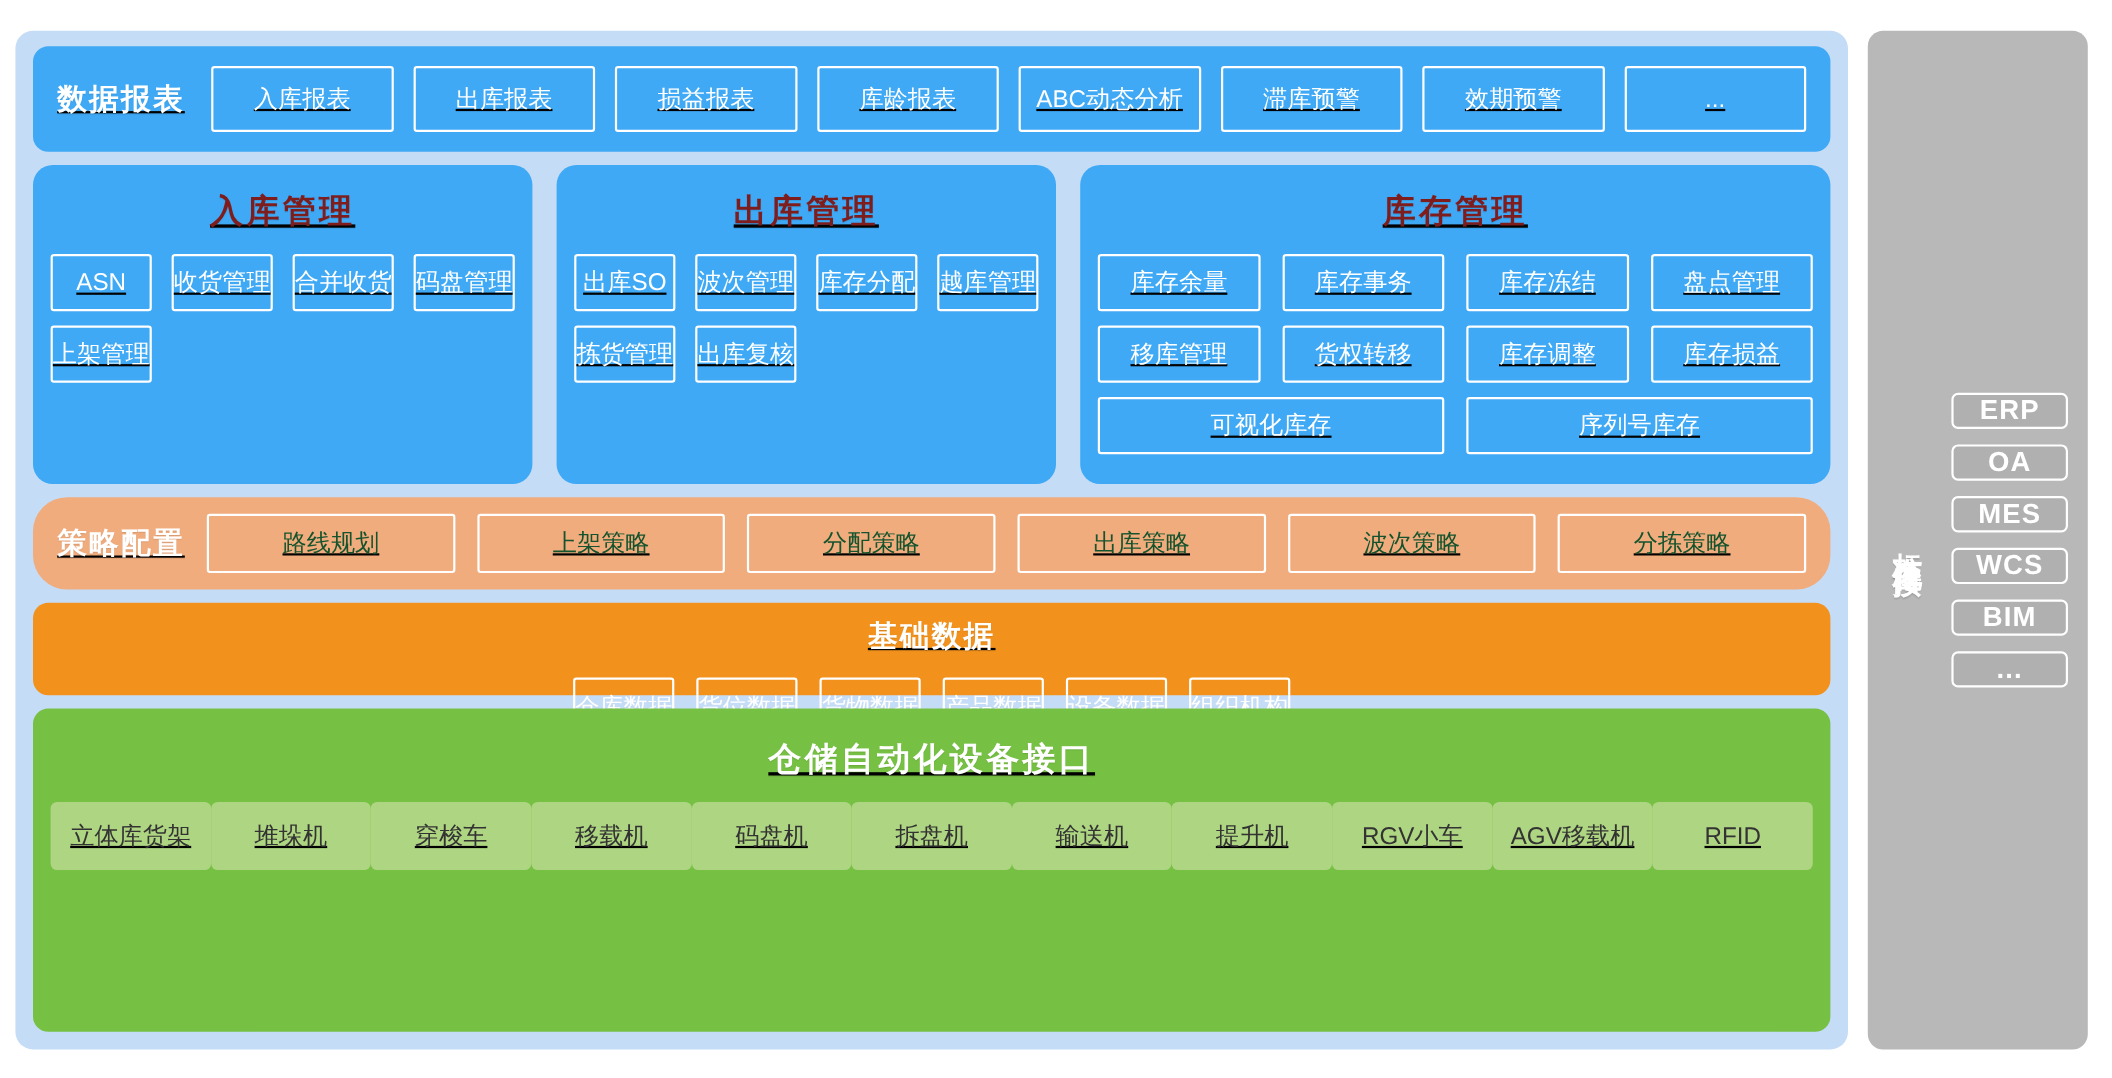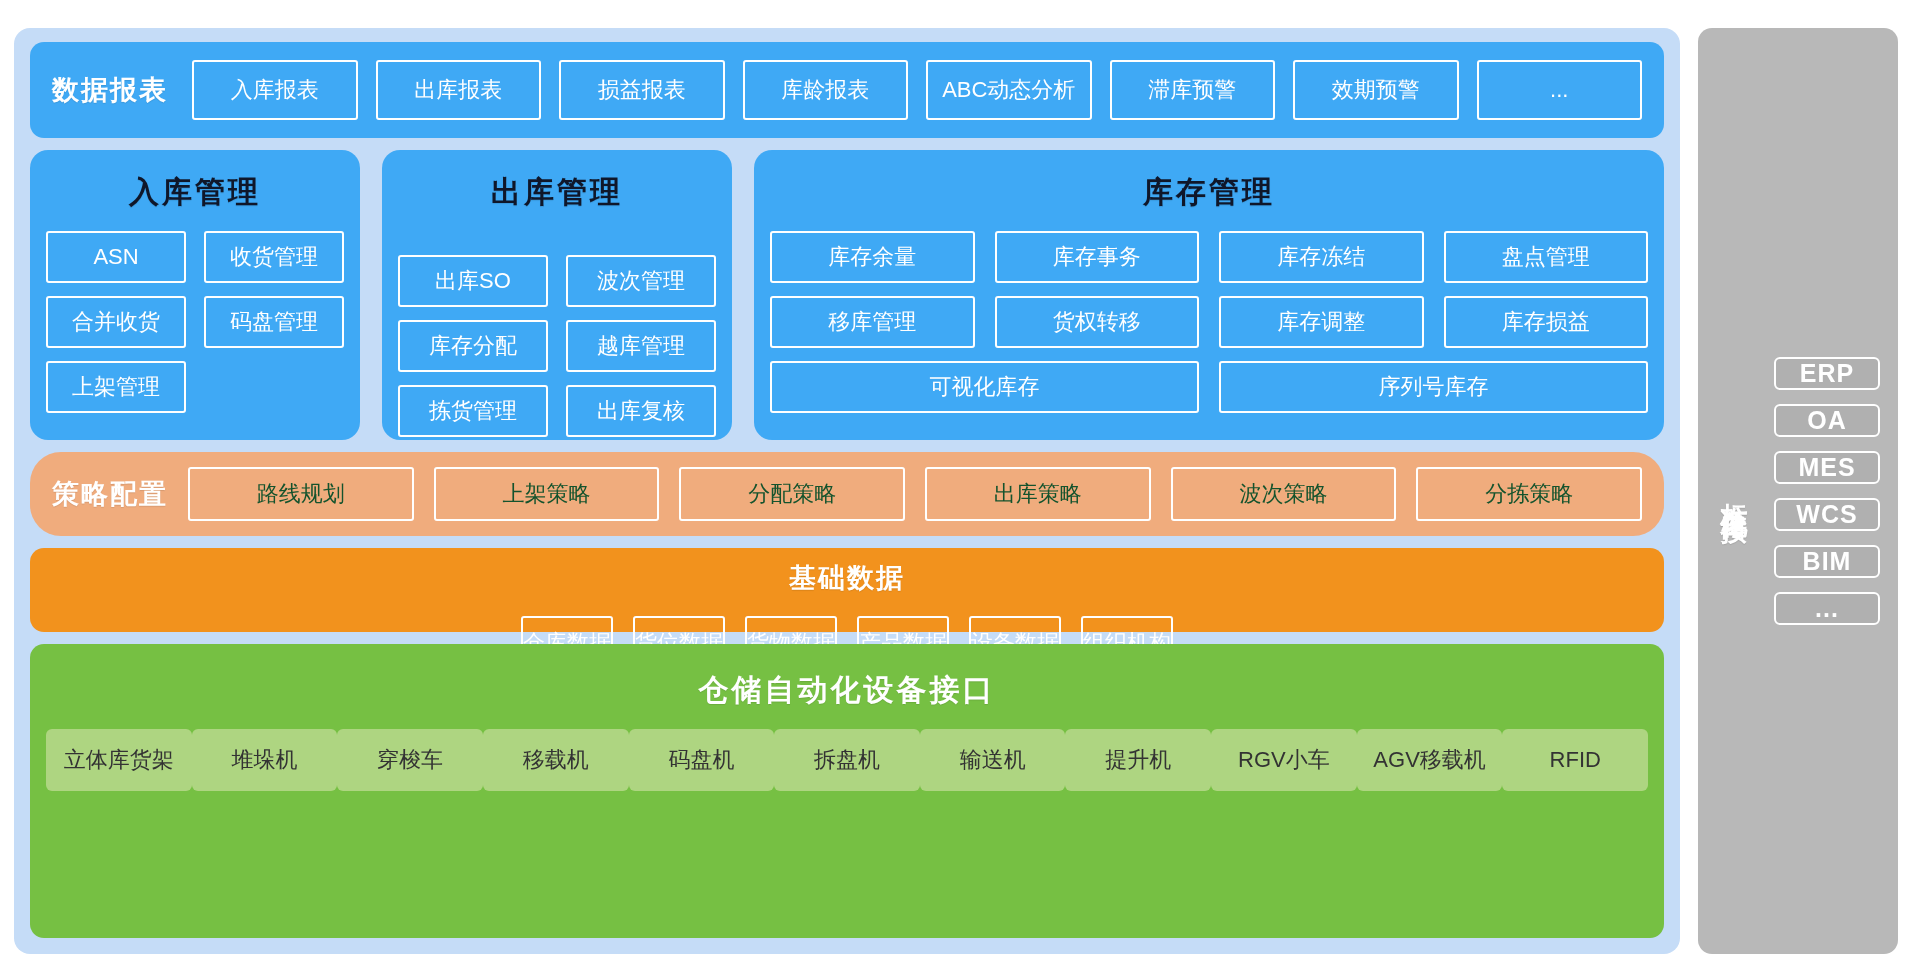--- a/index.html
+++ b/index.html
@@ -27,20 +27,21 @@
   
   .main-panel {
     flex: 1 1 auto;
     background: #c5dcf7;
     border-radius: 16px;
     box-sizing: border-box;
     padding: 14px 16px 16px 16px;
     display: flex;
     flex-direction: column;
     gap: 12px;
+    text-decoration: underline;
   }
 
   
   .band {
     border-radius: 14px;
     box-sizing: border-box;
     display: flex;
     align-items: center;
   }
 
@@ -89,36 +90,36 @@
   .mgmt-card {
     background: #3fa9f5;
     border-radius: 18px;
     box-sizing: border-box;
     padding: 14px 16px 16px 16px;
     display: flex;
     flex-direction: column;
     align-items: center;
   }
   .mgmt-card.inbound  { flex: 0 0 330px; }
-  .mgmt-card.outbound { flex: 0 0 350px; gap: 24px; }
+  .mgmt-card.outbound { flex: 0 0 350px; }
   .mgmt-card.inventory{ flex: 1 1 auto; }
 
   .mgmt-title {
-    color: #0f172a;
+    color: #7f1d1d;
     font-weight: bold;
     font-size: 30px;
     letter-spacing: 3px;
     margin: 8px 0 18px 0;
     text-shadow: 0 1px 1px rgba(0,0,0,0.10);
   }
 
   .grid2 {
     width: 100%;
     display: grid;
-    grid-template-columns: 1fr 1fr;
+    grid-template-columns: 1fr 1fr 1fr 1fr;
     gap: 13px 18px;
     align-content: start;
   }
   .grid4 {
     width: 100%;
     display: grid;
     grid-template-columns: repeat(4, 1fr);
     gap: 13px 20px;
     align-content: start;
   }

